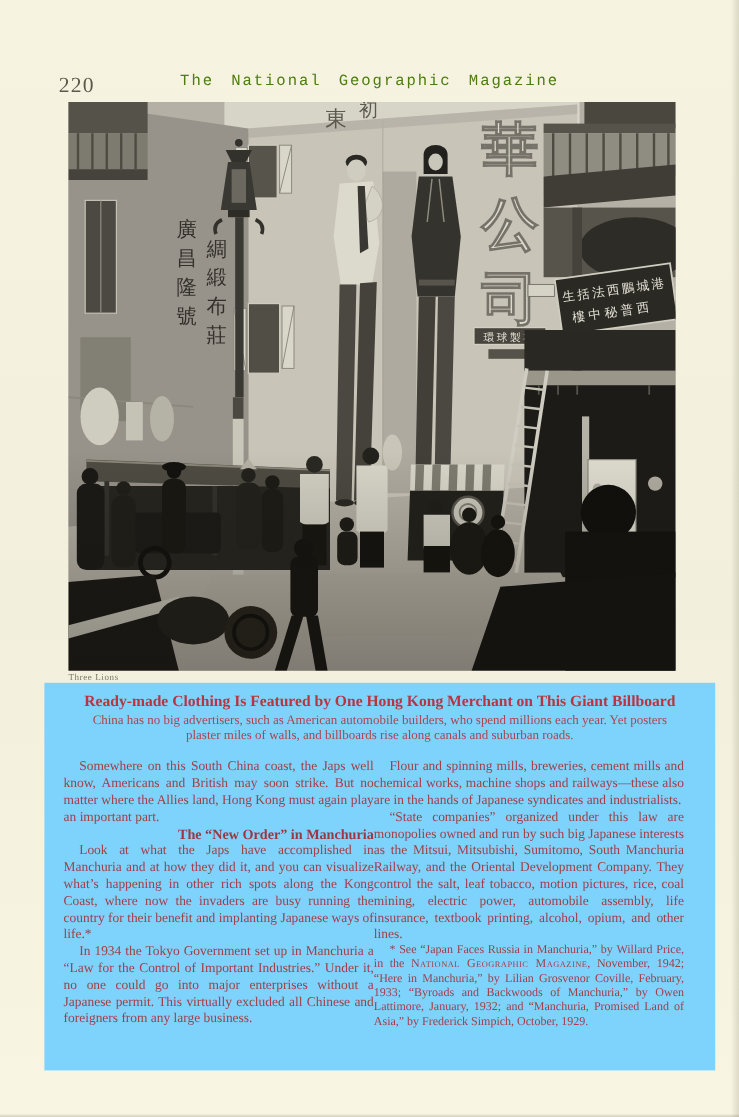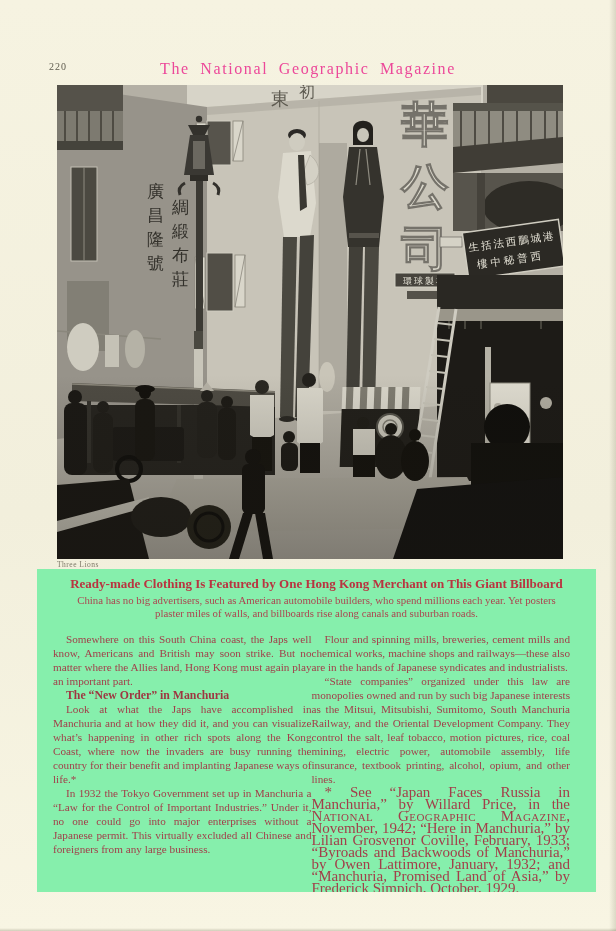--- a/index.html
+++ b/index.html
@@ -6,41 +6,41 @@
   body{
     width:616px;height:931px;position:relative;overflow:hidden;
     background:linear-gradient(180deg,#f6f3e1 0%,#f2efdc 55%,#f8f5e3 100%);
     font-family:"Liberation Serif", serif;
   }
   .page-edge-right{position:absolute;right:0;top:0;width:7px;height:931px;
     background:linear-gradient(90deg,rgba(0,0,0,0),rgba(90,85,60,.18));}
   .page-edge-bottom{position:absolute;left:0;bottom:0;width:616px;height:3px;
     background:linear-gradient(180deg,rgba(0,0,0,0),rgba(90,85,60,.25));}
 
-  .hdr-num{position:absolute;left:49px;top:61px;font-size:10px;color:#5d5a4d;letter-spacing:1px;}
+  .hdr-num{position:absolute;left:49px;top:61px;font-size:18px;color:#5d5a4d;letter-spacing:1px;}
   .hdr-title{position:absolute;left:0;right:0;top:60px;text-align:center;
-    font-size:16px;color:#ec4899;letter-spacing:1.6px;word-spacing:5px;}
+    font-size:13px;color:#4d7c0f;letter-spacing:1.6px;word-spacing:5px;font-family:Liberation Mono, monospace;}
 
   .photo{position:absolute;left:57px;top:85px;width:506px;height:474px;background:#b6b2a7;}
   .photo svg{display:block;}
   .credit{position:absolute;left:57px;top:560px;width:504px;text-align:left;
     font-size:7.5px;color:#7c7766;letter-spacing:.5px;}
 
   .pink{position:absolute;left:37px;top:569px;width:559px;height:323px;
-    background:#86efac;overflow:hidden;}
+    background:#7dd3fc;overflow:hidden;}
   .cap-title{margin:7px 8px 0;text-align:center;font-weight:bold;font-size:13px;
     line-height:15px;color:#b93440;}
   .cap-body{margin:3px 30px 12px;text-align:center;font-size:10.8px;line-height:13px;color:#ac4550;}
 
   .cols{display:flex;margin:9px 26px 0 16px;}
   .col{flex:1;font-size:11.2px;line-height:14px;color:#a23f4a;text-align:justify;}
   .col p{margin:0;text-indent:13px;}
-  .col-head{text-align:left;font-weight:bold;font-size:11.8px;color:#9e3641;
+  .col-head{text-align:right;font-weight:bold;font-size:11.8px;color:#9e3641;
     margin:6px 0 5px;text-indent:0;}
-  .footnote{font-size:15px;line-height:12px;margin-top:8px;text-indent:8px;text-align:justify;}
+  .footnote{font-size:10px;line-height:12px;margin-top:8px;text-indent:8px;text-align:justify;}
   .sc{font-variant:small-caps;letter-spacing:.4px;}
 </style>
 </head>
 <body>
 
 <div class="page-edge-right"></div>
 <div class="page-edge-bottom"></div>
 
 <div class="hdr-num">220</div>
 <div class="hdr-title">The National Geographic Magazine</div>
@@ -314,21 +314,21 @@
 
 <div class="pink">
   <div class="cap-title">Ready-made Clothing Is Featured by One Hong Kong Merchant on This Giant Billboard</div>
   <div class="cap-body">China has no big advertisers, such as American automobile builders, who spend millions each year.  Yet posters plaster miles of walls, and billboards rise along canals and suburban roads.</div>
 
   <div class="cols">
     <div class="col">
       <p>Somewhere on this South China coast, the Japs well know, Americans and British may soon strike.  But no matter where the Allies land, Hong Kong must again play an important part.</p>
       <p class="col-head">The “New Order” in Manchuria</p>
       <p>Look at what the Japs have accomplished in Manchuria and at how they did it, and you can visualize what’s happening in other rich spots along the Kong Coast, where now the invaders are busy running the country for their benefit and implanting Japanese ways of life.*</p>
-      <p>In 1932 the Tokyo Government set up in Manchuria a “Law for the Control of Important Industries.”  Under it, no one could go into major enterprises without a Japanese permit.  This virtually excluded all Chinese and foreigners from any large business.</p>
+      <p>In 1934 the Tokyo Government set up in Manchuria a “Law for the Control of Important Industries.”  Under it, no one could go into major enterprises without a Japanese permit.  This virtually excluded all Chinese and foreigners from any large business.</p>
     </div>
     <div class="col">
       <p>Flour and spinning mills, breweries, cement mills and chemical works, machine shops and railways—these also are in the hands of Japanese syndicates and industrialists.</p>
       <p>“State companies” organized under this law are monopolies owned and run by such big Japanese interests as the Mitsui, Mitsubishi, Sumitomo, South Manchuria Railway, and the Oriental Development Company.  They control the salt, leaf tobacco, motion pictures, rice, coal mining, electric power, automobile assembly, life insurance, textbook printing, alcohol, opium, and other lines.</p>
       <p class="footnote"><span>* See “Japan Faces Russia in Manchuria,” by Willard Price, in the </span><span class="sc">National Geographic Magazine</span><span>, November, 1942; “Here in Manchuria,” by Lilian Grosvenor Coville, February, 1933; “Byroads and Backwoods of Manchuria,” by Owen Lattimore, January, 1932; and “Manchuria, Promised Land of Asia,” by Frederick Simpich, October, 1929.</span></p>
     </div>
   </div>
 </div>
 
 </body></html>

